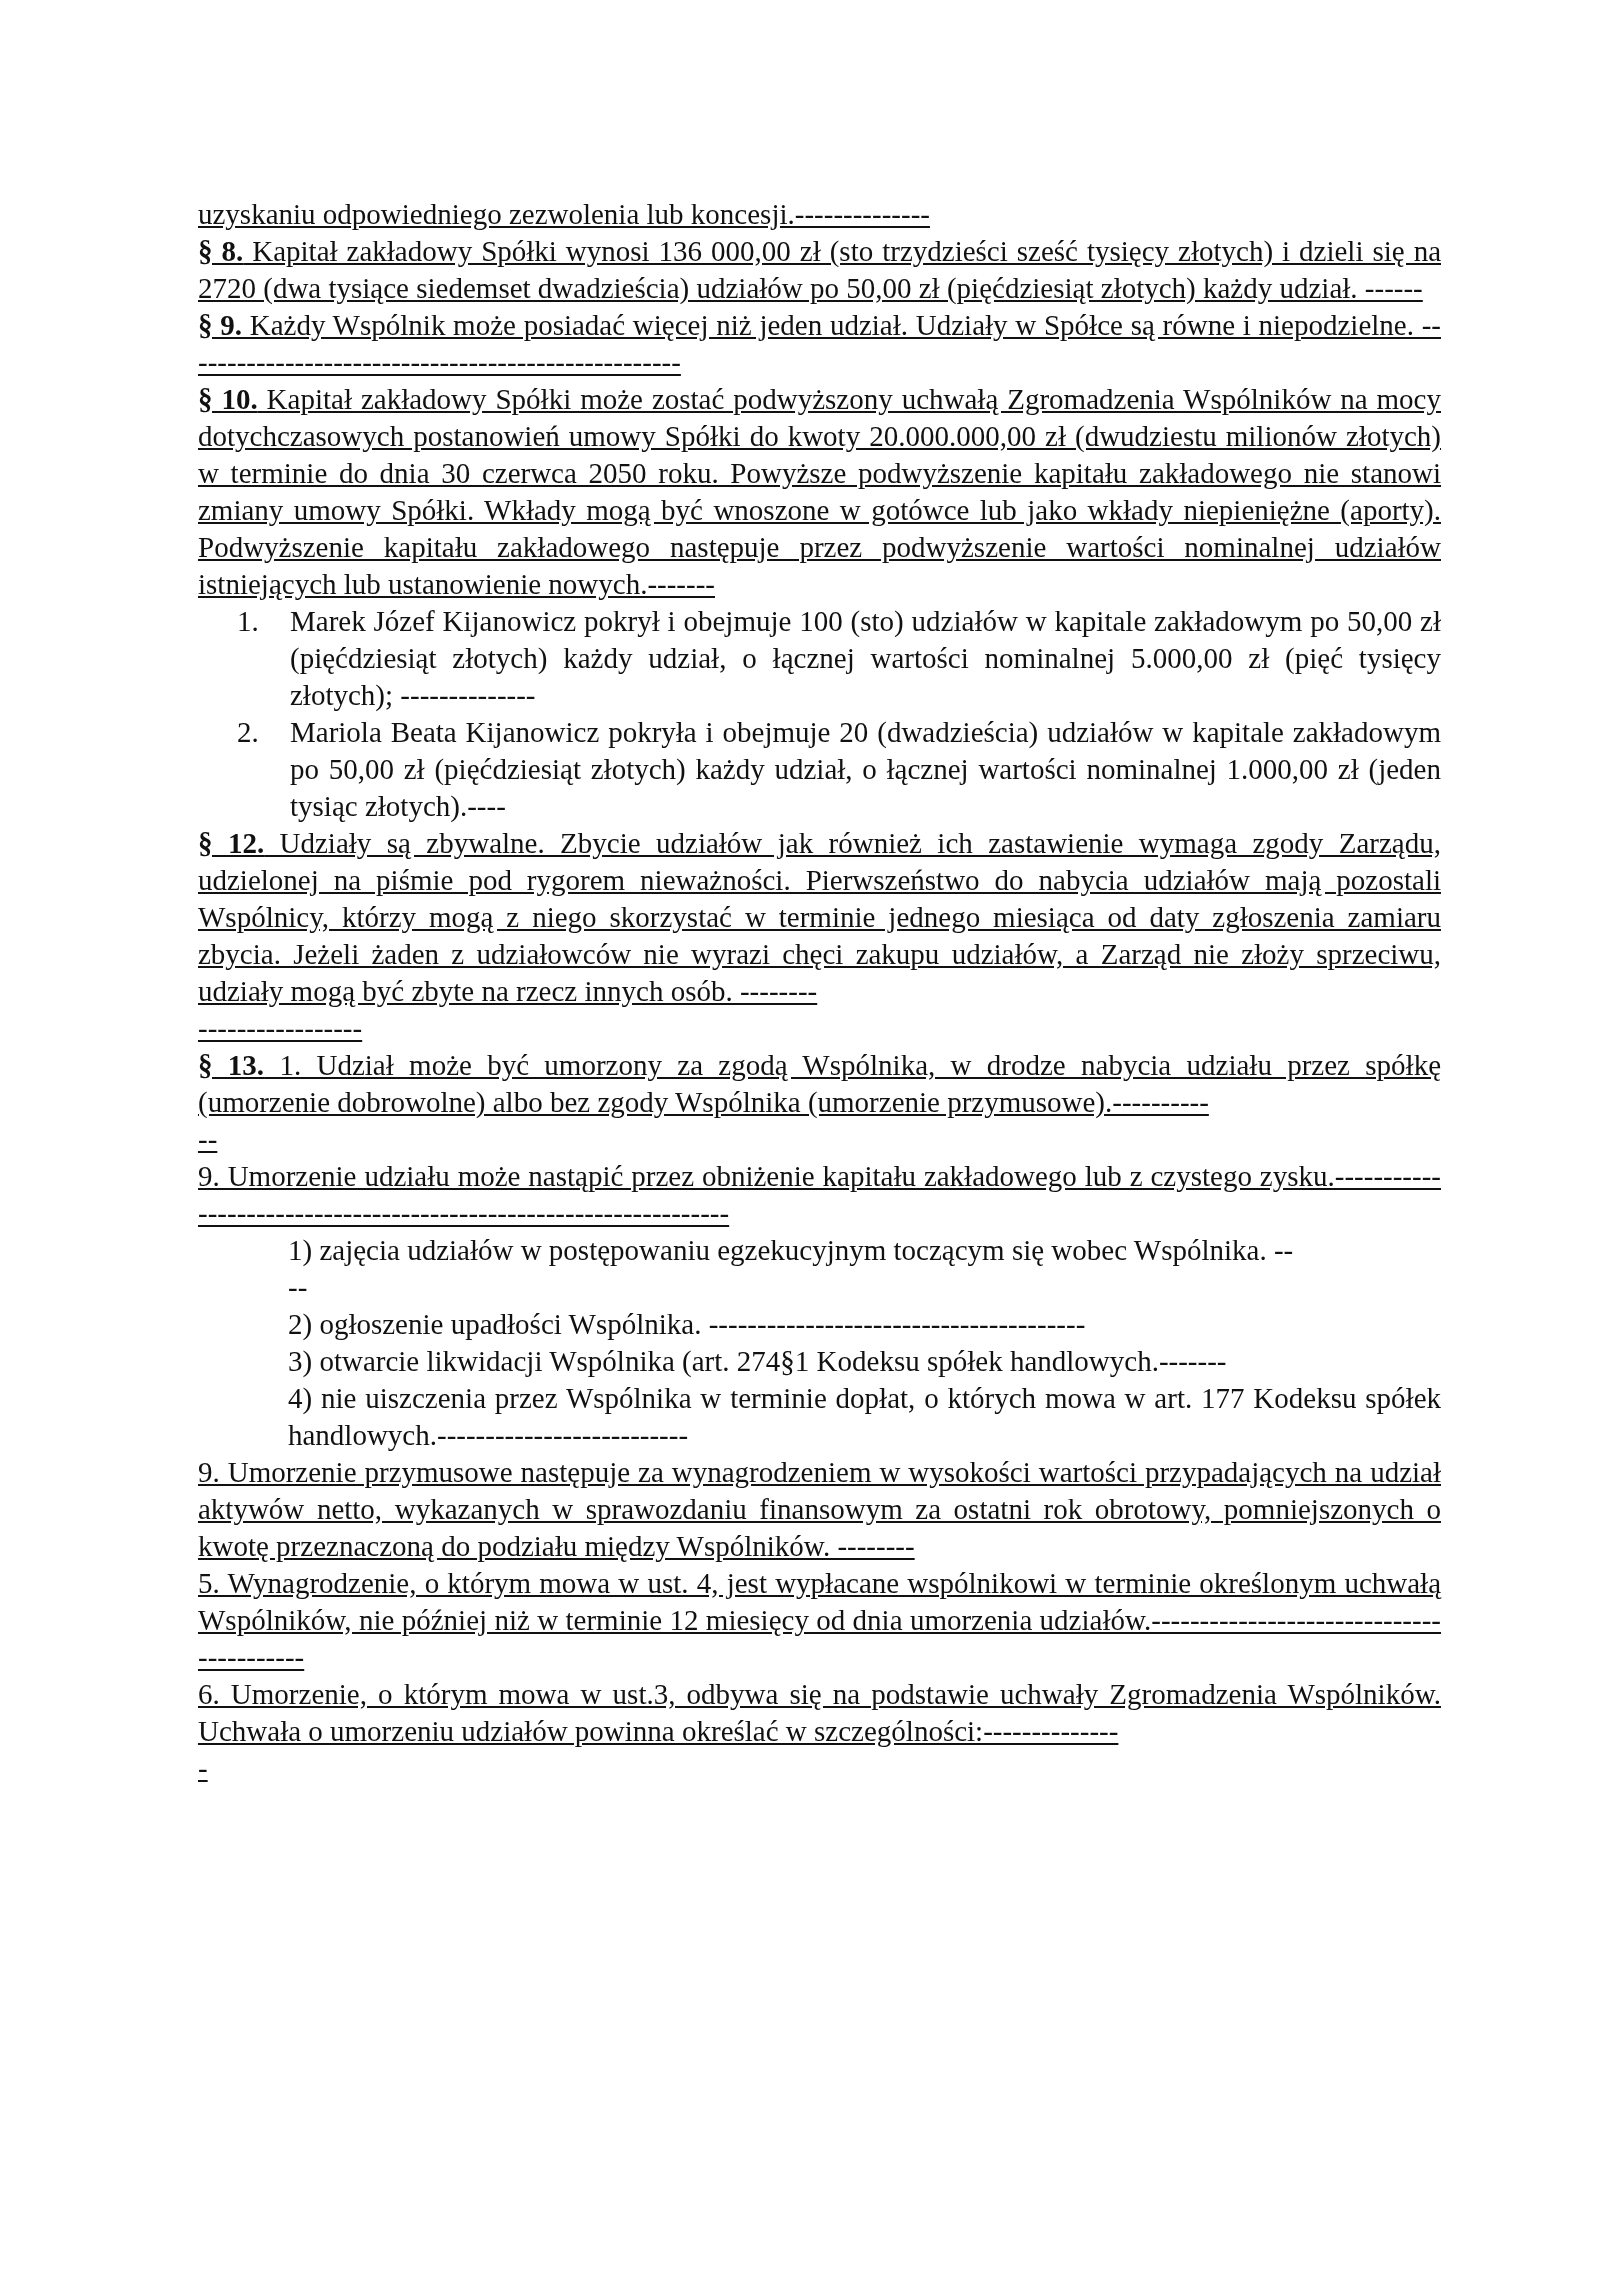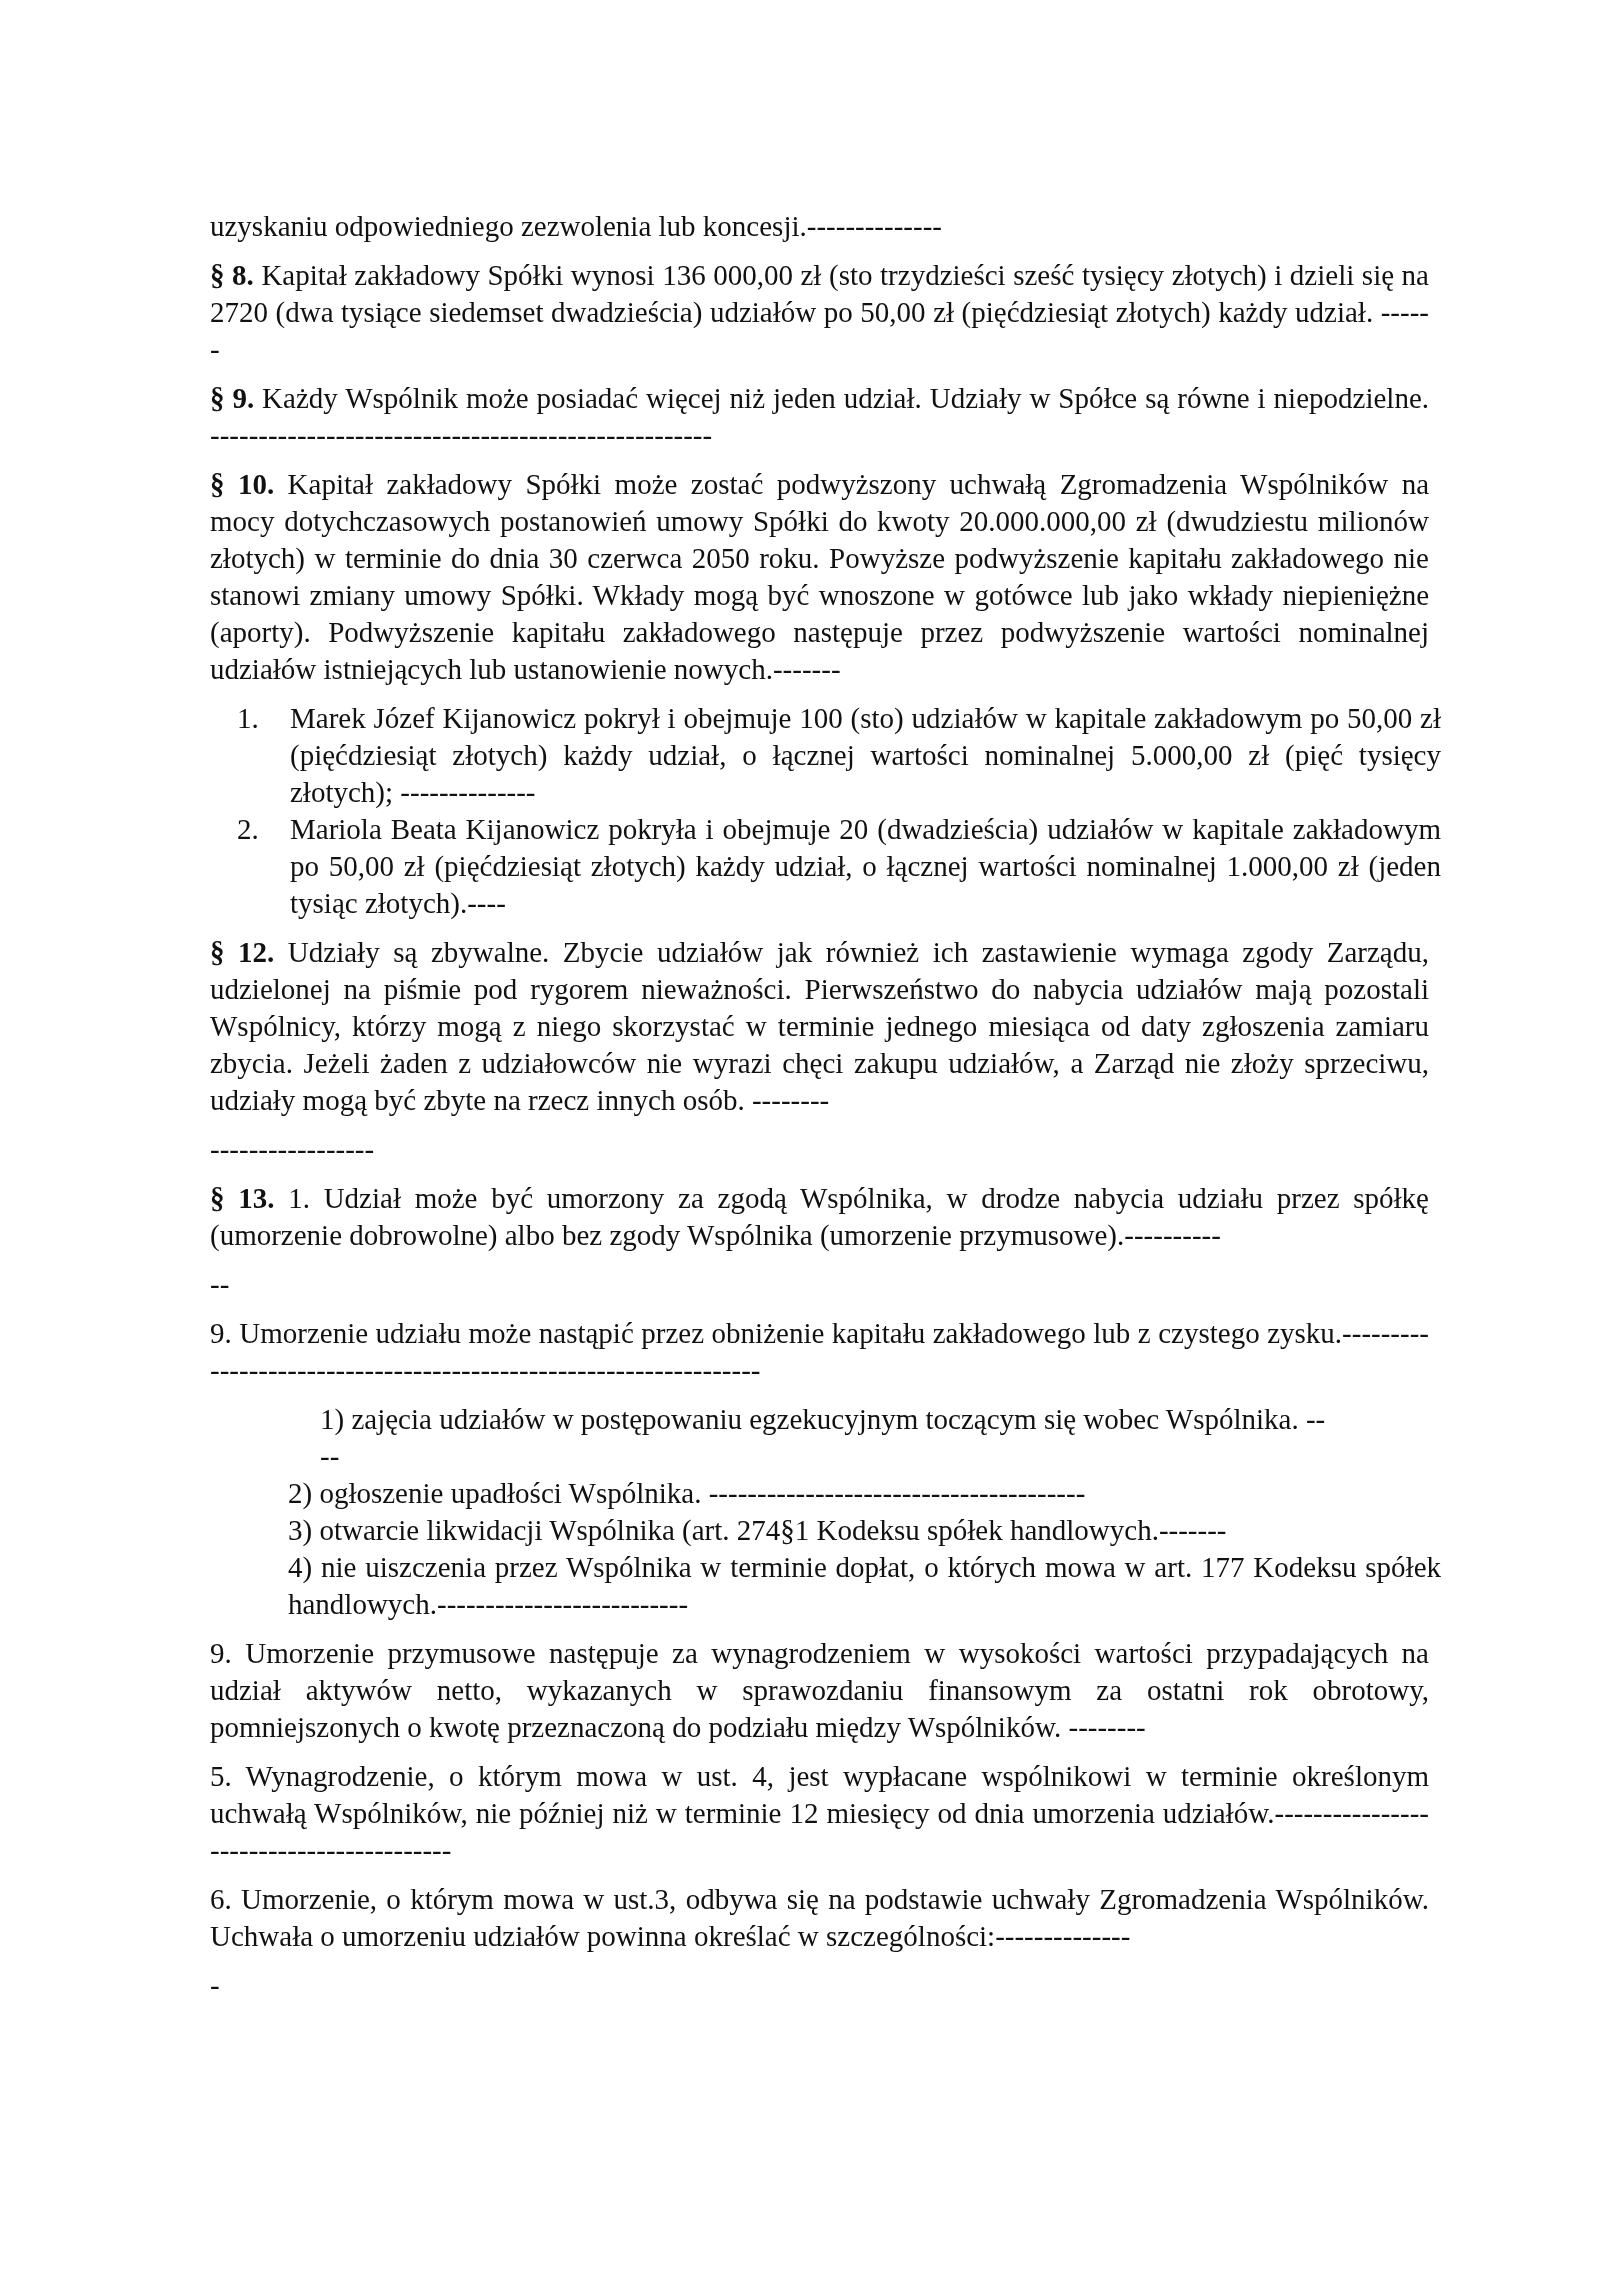--- a/index.html
+++ b/index.html
@@ -17,23 +17,24 @@
     }
     .page {
       position: absolute;
       left: 198px;
       top: 196px;
       width: 1243px;
       font-size: 29px;
       line-height: 37px;
     }
     .p {
-      margin: 12px;
+      margin: 0;
       text-align: justify;
       text-align-last: left;
+      text-decoration: underline;
     }
     .nojust { text-align: left; }
     .sec {
       font-weight: bold;
     }
     .ol-item {
       position: relative;
       padding-left: 92px;
       text-align: justify;
       text-align-last: left;
@@ -41,21 +42,21 @@
     .ol-item .num {
       position: absolute;
       left: 39px;
       top: 0;
     }
     .sub-item {
       padding-left: 90px;
       text-align: justify;
       text-align-last: left;
     }
-    .line { display: block; margin-left: 32px; }
+    .line { display: block; }
   </style>
 </head>
 <body>
 
 <div class="page">
 
   <p class="p nojust">uzyskaniu odpowiedniego zezwolenia lub koncesji.--------------</p>
 
   <p class="p"><span class="sec">§ 8.</span><span> Kapitał zakładowy Spółki wynosi 136 000,00 zł (sto trzydzieści sześć tysięcy złotych) i dzieli się na 2720 (dwa tysiące siedemset dwadzieścia) udziałów po 50,00 zł (pięćdziesiąt złotych) każdy udział. ------</span></p>
 

